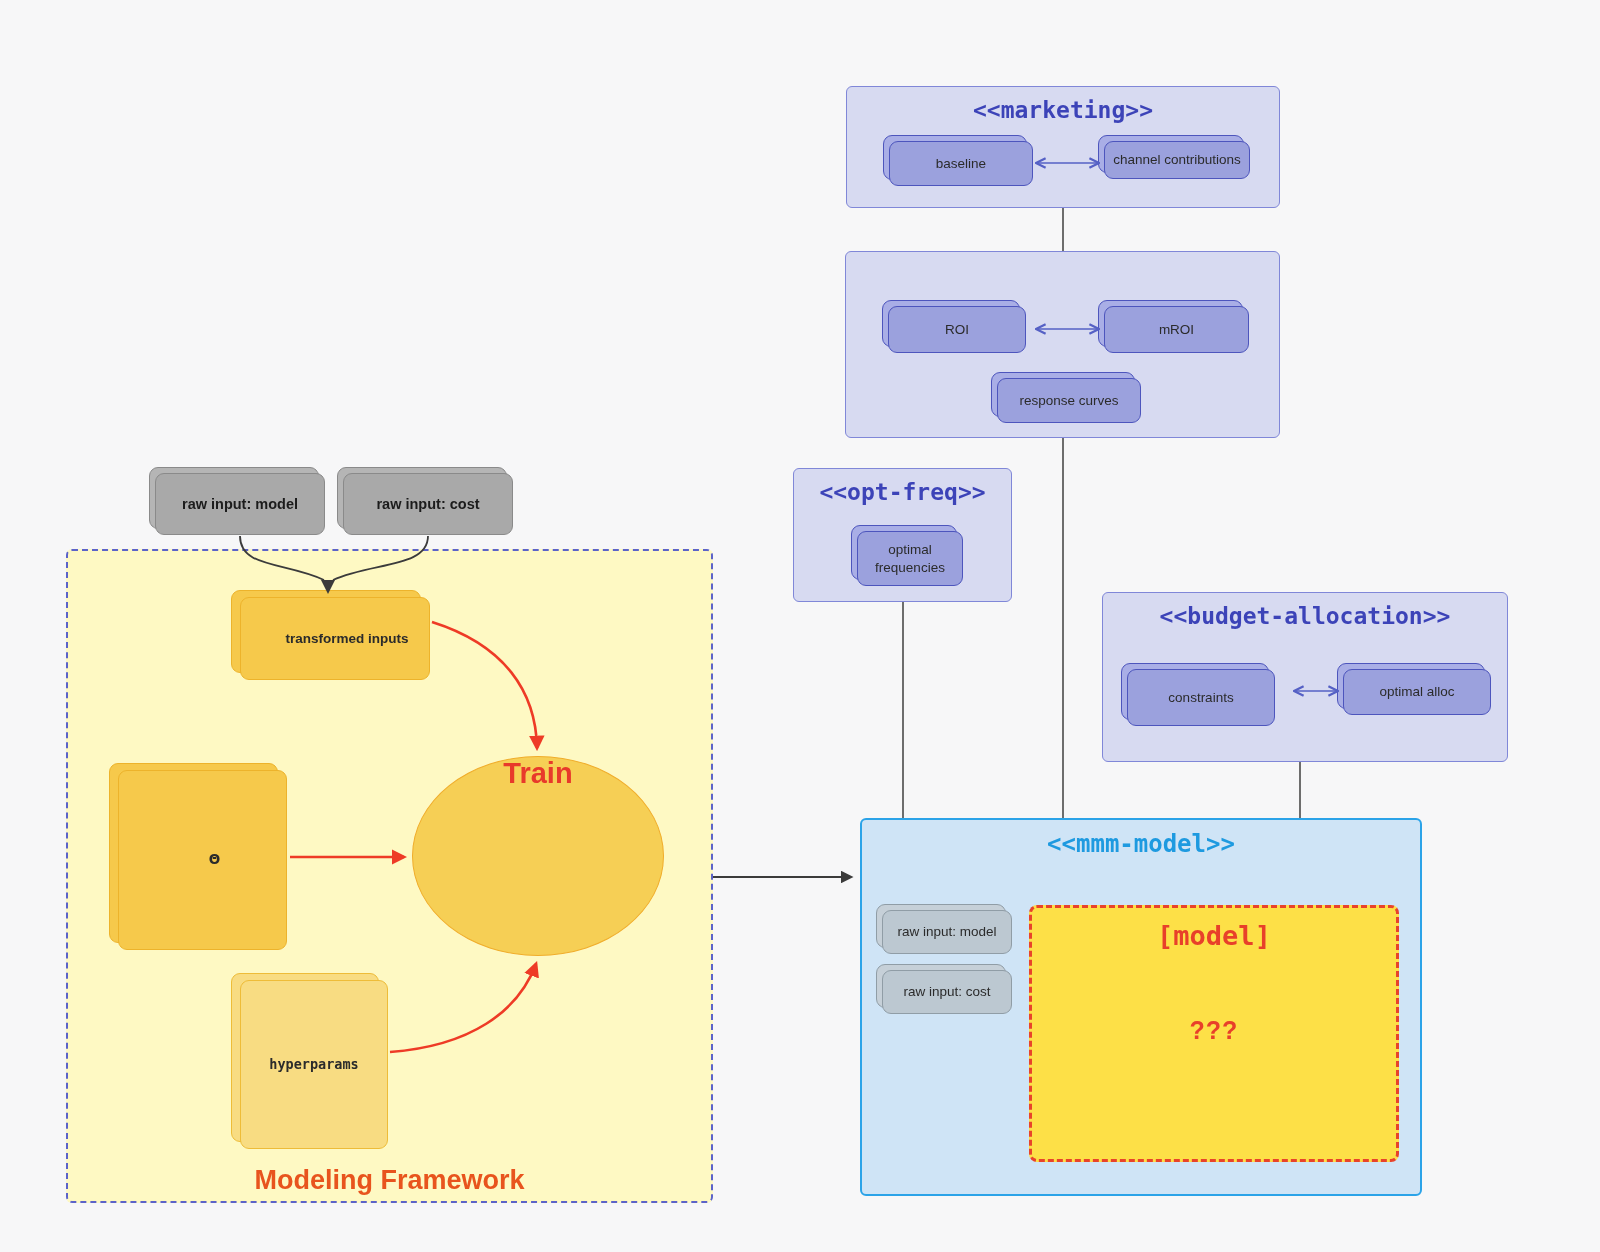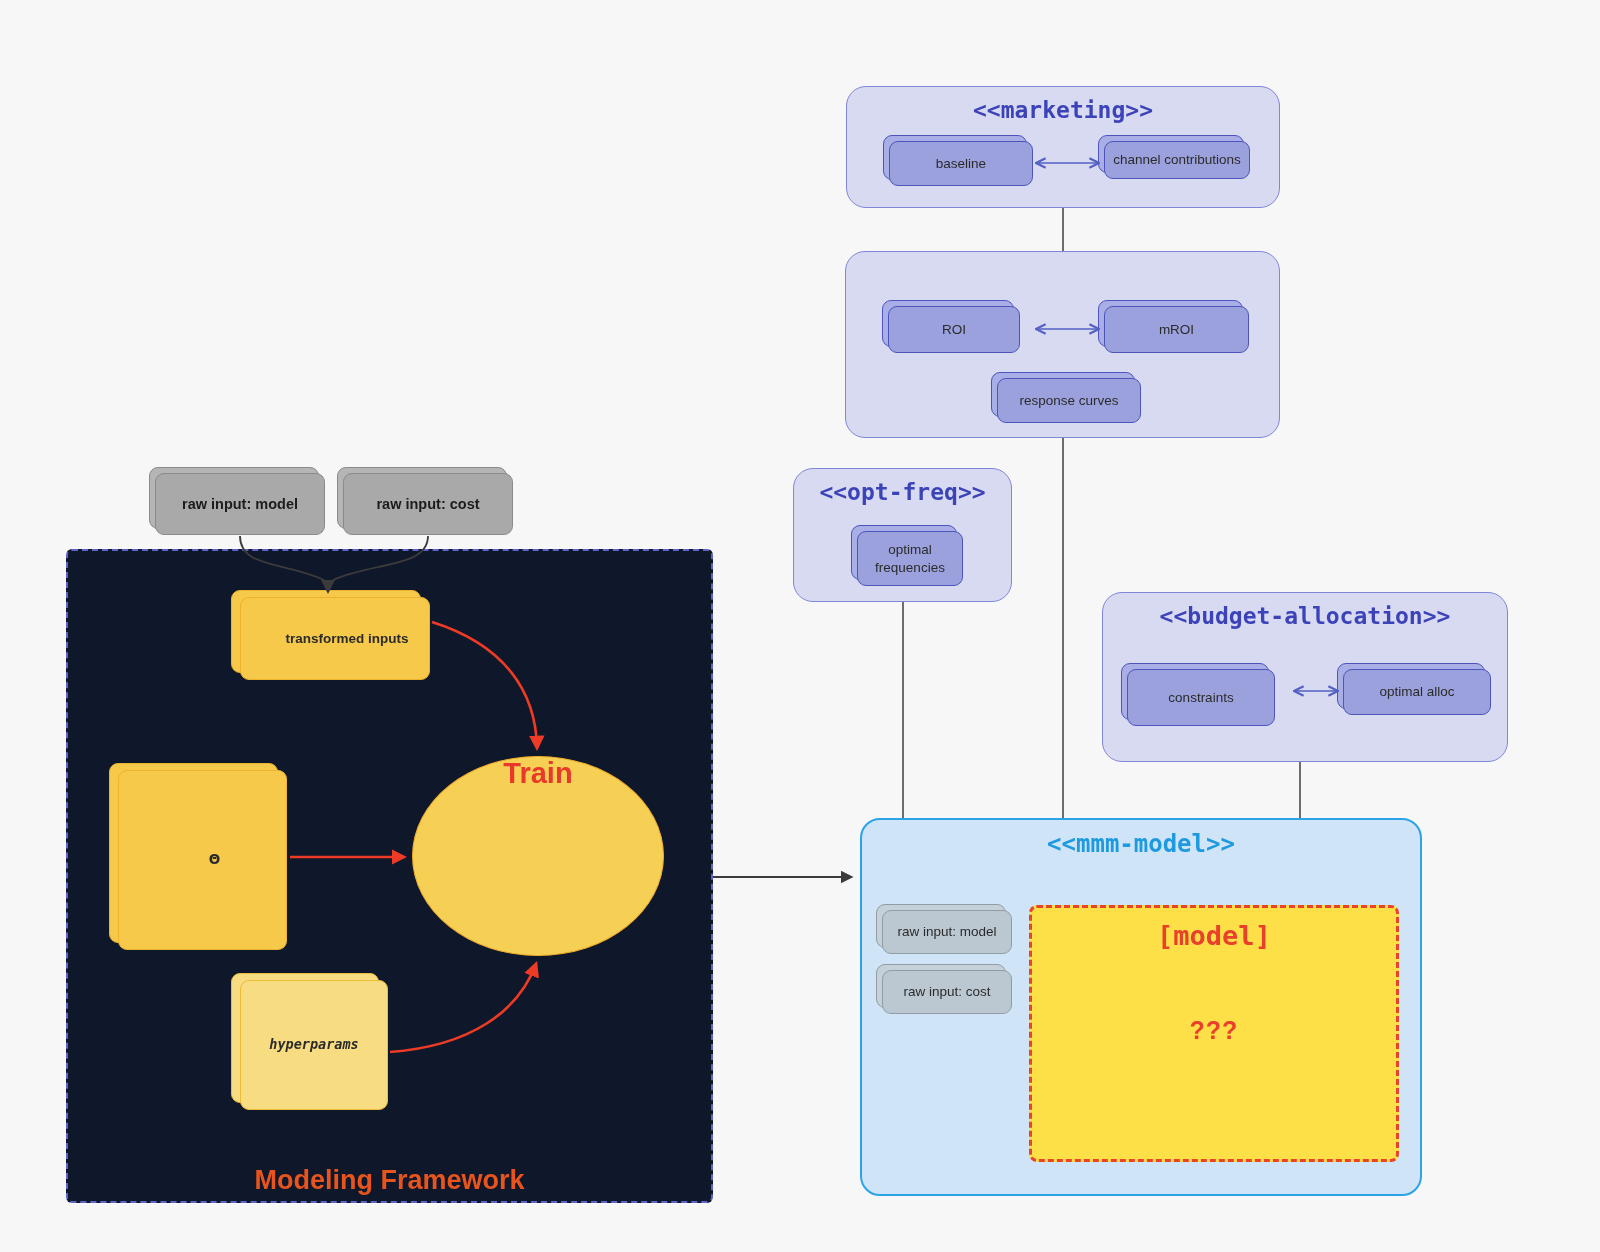--- a/index.html
+++ b/index.html
@@ -2,21 +2,21 @@
 <html><head>
 <meta charset="utf-8">
 <style>
   html,body{margin:0;padding:0;background:#f7f7f8;}
   .canvas{position:relative;width:1600px;height:1252px;background:#f7f7f8;overflow:hidden;
           font-family:"Liberation Sans",sans-serif;}
   .diagram-title{position:absolute;top:6px;left:0;width:1570px;text-align:center;
           font-size:27px;font-weight:bold;color:#141414;}
 
   
-  .group{position:absolute;background:#d7daf1;border:1.5px solid #8087d8;border-radius:20px;box-sizing:border-box;}
+  .group{position:absolute;background:#d7daf1;border:1.5px solid #8087d8;border-radius:6px;box-sizing:border-box;}
   .group--blue{background:#cfe4f6;border:2px solid #2ba3e8;}
   .group-title{position:absolute;top:10px;left:0;right:0;text-align:center;
           font-family:"DejaVu Sans Mono",monospace;font-weight:bold;font-size:23px;color:#3c43b8;}
   .group--blue .group-title{color:#1e9ae0;font-size:24px;}
 
   
   .stack{position:absolute;}
   .stack .shadow{position:absolute;inset:0;transform:translate(-6px,-6px);border-radius:9px;border:1.5px solid;}
   .stack .front{position:absolute;inset:0;border-radius:9px;border:1.5px solid;display:flex;
           align-items:center;justify-content:center;text-align:center;box-sizing:border-box;
@@ -36,21 +36,21 @@
   .stack--yellow .front{background:#f6c94b;border-color:#edb32b;padding-left:32px;}
 
   .stack--yellowlight .shadow{background:#f8dc82;border-color:#eebc38;}
   .stack--yellowlight .front{background:#f8dc82;border-color:#eebc38;}
 
   .label-red-bold{font-weight:bold;color:#e23d28;font-size:15px;}
   .label-theta{font-weight:bold;color:#e8402a;font-size:70px;font-family:"DejaVu Sans",sans-serif;}
   .label-mono-red{font-family:"DejaVu Sans Mono",monospace;font-weight:bold;color:#e23d28;font-size:21px;}
 
   
-  .framework{position:absolute;background:#0f172a;border:2px dashed #5c63c9;border-radius:6px;box-sizing:border-box;}
+  .framework{position:absolute;background:#fef9c3;border:2px dashed #5c63c9;border-radius:6px;box-sizing:border-box;}
   .framework-caption{position:absolute;left:0;right:0;text-align:center;
           font-size:27px;font-weight:bold;color:#e8541d;}
 
   .ellipse{position:absolute;background:#f6cf55;border:1.6px solid #f0ad2b;border-radius:50%;
           display:flex;justify-content:center;box-sizing:border-box;}
   .ellipse span{font-size:29px;font-weight:bold;color:#e8392b;}
 
   
   .model-box{position:absolute;background:#fde047;border:3px dashed #e8432b;border-radius:8px;box-sizing:border-box;}
   .model-box-title{position:absolute;top:12px;left:0;right:0;text-align:center;
@@ -86,39 +86,39 @@
 
   <div class="stack stack--yellow stack--big" style="left:118px;top:770px;width:169px;height:180px;">
     <div class="shadow"></div>
     <div class="front label-theta">Θ</div>
   </div>
 
   <div class="ellipse" style="left:412px;top:756px;width:252px;height:200px;">
     <span>Train</span>
   </div>
 
-  <div class="stack stack--yellowlight stack--big" style="left:240px;top:980px;width:148px;height:130px;font-style:italic;">
+  <div class="stack stack--yellowlight stack--big" style="left:240px;top:980px;width:148px;height:169px;">
     <div class="shadow"></div>
     <div class="front label-mono-red">hyperparams</div>
   </div>
 
   <div class="group" style="left:846px;top:86px;width:434px;height:122px;">
     <div class="group-title">&lt;&lt;marketing&gt;&gt;</div>
     <div class="stack stack--purple" style="left:42px;top:54px;width:144px;height:45px;">
       <div class="shadow"></div>
       <div class="front">baseline</div>
     </div>
     <div class="stack stack--purple" style="left:257px;top:54px;width:146px;height:38px;">
       <div class="shadow"></div>
       <div class="front">channel contributions</div>
     </div>
   </div>
 
   <div class="group" style="left:845px;top:251px;width:435px;height:187px;">
-    <div class="stack stack--purple" style="left:42px;top:54px;width:132px;height:47px;">
+    <div class="stack stack--purple" style="left:42px;top:54px;width:115px;height:47px;padding-left:23px;">
       <div class="shadow"></div>
       <div class="front">ROI</div>
     </div>
     <div class="stack stack--purple" style="left:258px;top:54px;width:145px;height:47px;">
       <div class="shadow"></div>
       <div class="front">mROI</div>
     </div>
     <div class="stack stack--purple" style="left:151px;top:126px;width:144px;height:45px;">
       <div class="shadow"></div>
       <div class="front">response curves</div>

